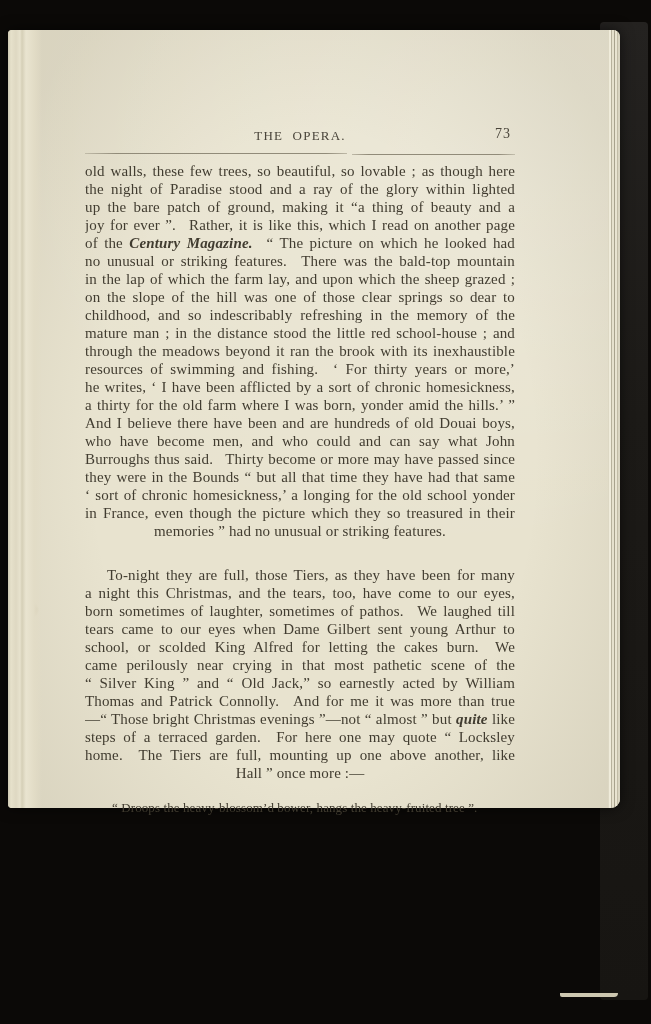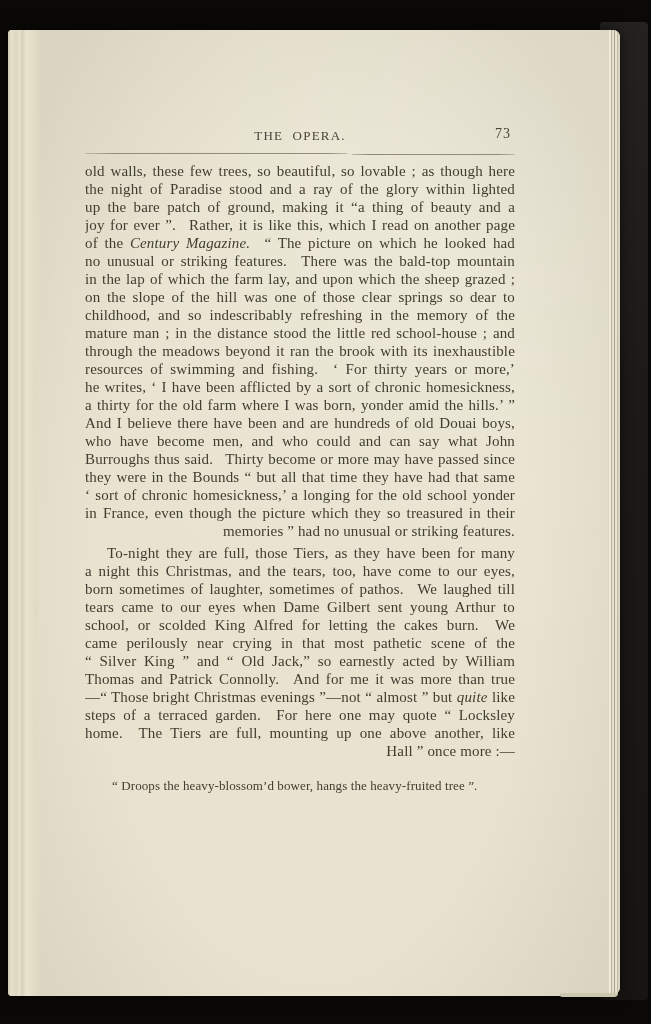--- a/index.html
+++ b/index.html
@@ -20,21 +20,21 @@
   }
   .scene{position:absolute;inset:0;}
   
   .cover-strip{
     position:absolute;left:600px;top:22px;width:48px;height:978px;
     background:linear-gradient(180deg,#242220 0%,#1c1a17 40%,#171512 100%);
     border-radius:4px;
   }
   
   .page{
-    position:absolute;left:8px;top:30px;width:612px;height:966px;
+    position:absolute;left:8px;top:30px;width:612px;height:778px;
     background:
       radial-gradient(ellipse 130% 90% at 72% 18%, rgba(255,255,255,0.18) 0%, rgba(255,255,255,0) 55%),
       radial-gradient(circle 9px at 22px 580px, rgba(150,135,95,0.30) 0 4px, rgba(150,135,95,0) 9px),
       radial-gradient(circle 12px at 14px 612px, rgba(165,145,100,0.35) 0 5px, rgba(165,145,100,0) 12px),
       radial-gradient(circle 10px at 10px 268px, rgba(150,135,95,0.28) 0 4px, rgba(150,135,95,0) 10px),
       radial-gradient(ellipse 60% 70% at 50% 55%, rgba(0,0,0,0) 60%, rgba(90,80,55,0.10) 100%),
       var(--paper);
     border-radius:4px 7px 9px 4px;
     box-shadow:0 0 14px rgba(0,0,0,0.6);
   }
@@ -79,29 +79,29 @@
     margin-top:10px;height:1px;display:flex;gap:5px;
   }
   .rule-l{width:262px;height:1px;background:linear-gradient(90deg,rgba(145,139,121,0.4),var(--rule) 12%,var(--rule) 92%,rgba(145,139,121,0.5));}
   .rule-r{flex:1;height:1px;background:linear-gradient(90deg,rgba(145,139,121,0.5),var(--rule) 10%,var(--rule) 90%,rgba(145,139,121,0.4));margin-top:1px;}
   .text-body{margin-top:8px;font-size:15px;letter-spacing:0.15px;}
   .block{display:block;}
   .paragraph .line{
     line-height:18px;height:18px;overflow:hidden;
   }
   .line.just{text-align:justify;text-align-last:justify;}
-  .line.last{text-align:right;}
+  .line.last{text-align:center;}
   .line.first-indent{padding-left:22px;}
   .verse{margin-top:12px;padding-left:73px;font-size:13px;letter-spacing:0.1px;}
   .verse .line{line-height:15px;height:15px;}
   .verse .line.hang{padding-left:15px;}
-  .paragraph.p2{margin-top:4px;}
+  .paragraph.p2{margin-top:26px;}
   .quote{margin-top:18px;padding-left:27px;font-size:13px;letter-spacing:0.1px;}
   .quote .line{line-height:15px;}
-  i{font-style:italic;}
+  i{font-style:italic;font-weight:bold;}
 </style>
 </head>
 <body>
 
 <div class="scene">
   <div class="cover-strip"></div>
   <div class="page">
     <div class="page-left-edge"></div>
     <div class="page-right-stack"></div>
     <div class="content">

